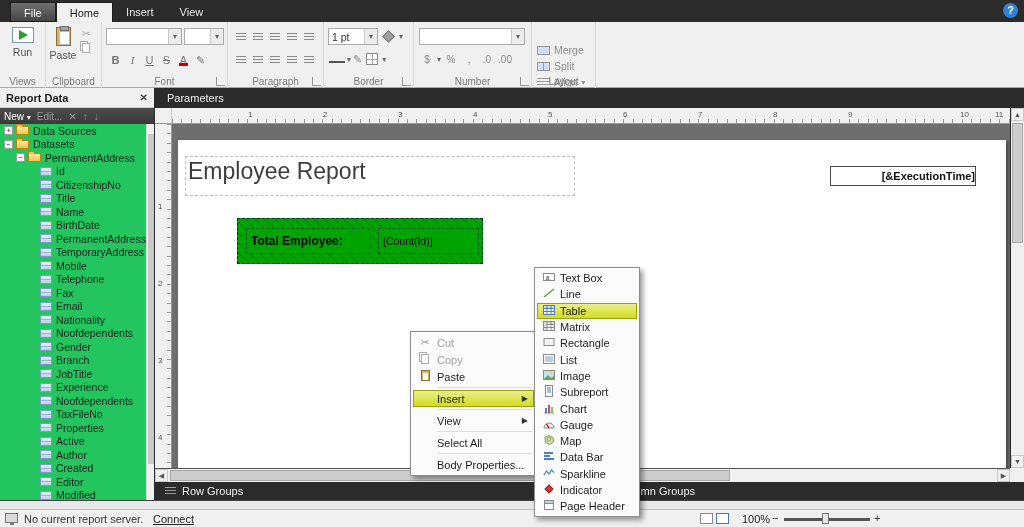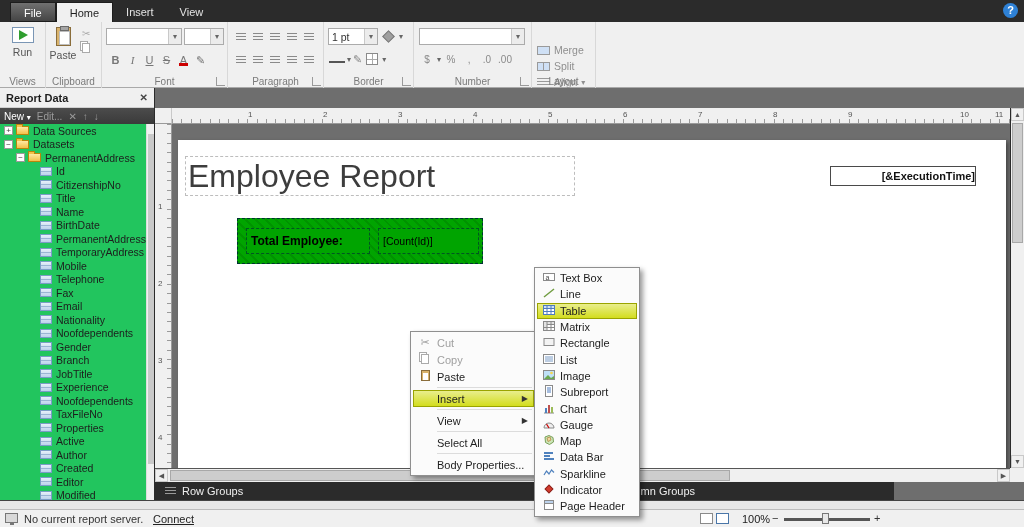--- a/index.html
+++ b/index.html
@@ -56,35 +56,35 @@
 #lp-thumb{position:absolute;left:1px;top:10px;width:6px;height:330px;background:#c9c9c9}
 #lp-sdown{position:absolute;left:0;bottom:0;width:8px;height:9px;color:#777;font-size:6px;text-align:center;line-height:9px}
 
 #params-bar{position:absolute;left:155px;top:88px;width:869px;height:20px;background:#2b2b2b;color:#f0f0f0;display:flex;align-items:center;padding-left:12px}
 #hruler{position:absolute;left:172px;top:108px;width:838px;height:16px;background:#f0f0f0;border-bottom:1px solid #9a9a9a;background-image:repeating-linear-gradient(90deg,#9a9a9a 0 1px,transparent 1px 9.4px);background-size:100% 4px;background-position:0 bottom;background-repeat:no-repeat}
 #rcorner{position:absolute;left:155px;top:108px;width:17px;height:16px;background:#f0f0f0;border-right:1px solid #c9c9c9;border-bottom:1px solid #9a9a9a}
 #vruler{position:absolute;left:155px;top:124px;width:17px;height:344px;background:#f0f0f0;border-right:1px solid #9a9a9a;background-image:repeating-linear-gradient(#9a9a9a 0 1px,transparent 1px 9.4px);background-size:4px 100%;background-position:right 0;background-repeat:no-repeat}
 .rnum{position:absolute;font-size:8px;color:#555}
 #canvas{position:absolute;left:172px;top:124px;width:838px;height:344px;background:#6e6e6e;overflow:hidden}
 #page{position:absolute;left:6px;top:16px;width:828px;height:400px;background:#fff;box-shadow:2px 2px 4px rgba(0,0,0,.4)}
-#title-box{position:absolute;left:7px;top:16px;width:390px;height:40px;border:1px dashed #bdbdbd;color:#3d3d3d;font-size:32px;padding:1px 2px}
+#title-box{position:absolute;left:7px;top:16px;width:390px;height:40px;border:1px dashed #bdbdbd;color:#3d3d3d;font-size:23px;padding:1px 2px}
 #exec-box{position:absolute;left:652px;top:26px;width:146px;height:20px;border:1px solid #4a4a4a;font-weight:bold;font-size:11px;display:flex;align-items:center;justify-content:flex-end;color:#111}
 #green-region{position:absolute;left:59px;top:78px;width:246px;height:46px;background:#00a400 repeating-linear-gradient(45deg,rgba(0,0,0,.10) 0 2px,transparent 2px 7px);border:1px dashed #033}
 .greenbox{position:absolute;top:9px;height:26px;background:#00a400;border:1px dashed #052;color:#000;display:flex;align-items:center;padding-left:4px}
 #gb1{left:8px;width:124px;font-weight:bold;font-size:12px}
 #gb2{left:140px;width:101px;font-size:10.5px}
 
 .sb{background:#f0f0f0}
 #vscroll{position:absolute;left:1010px;top:108px;width:14px;height:360px;border-left:1px solid #2b2b2b}
 #hscroll{position:absolute;left:155px;top:468px;width:855px;height:14px;border-top:1px solid #555}
 .sarrow{position:absolute;background:#f0f0f0;border:1px solid #c9c9c9;color:#555;font-size:7px;text-align:center}
 .sthumb{position:absolute;background:#cdcdcd;border:1px solid #a8a8a8}
 #scorner{position:absolute;left:1010px;top:468px;width:14px;height:14px;background:#f0f0f0}
 
-#groupband{position:absolute;left:155px;top:482px;width:739px;height:18px;background:#4d7c0f}
+#groupband{position:absolute;left:155px;top:482px;width:869px;height:18px;background:#4d7c0f}
 .gbar{position:absolute;top:0;height:18px;background:#2b2b2b;color:#f0f0f0;display:flex;align-items:center;gap:6px;padding-left:10px;font-size:11px}
 .gicon{width:11px;height:9px;background-image:repeating-linear-gradient(#9a9a9a 0 1px,transparent 1px 3px)}
 #strip{position:absolute;left:0;top:500px;width:1024px;height:9px;background:#e8e8e8;border-top:1px solid #444}
 
 #statusbar{position:absolute;left:0;top:509px;width:1024px;height:18px;background:#f0f0f0;border-top:1px solid #bdbdbd;color:#333}
 #sb-icon{position:absolute;left:5px;top:3px;width:13px;height:10px;border:1px solid #777;background:#d9d9d9}
 #sb-icon:after{content:"";position:absolute;left:4px;bottom:-3px;width:4px;height:2px;background:#777}
 #sb-msg{position:absolute;left:24px;top:3px}
 #sb-connect{position:absolute;left:153px;top:3px;text-decoration:underline;color:#222}
 .viewico{position:absolute;top:3px;width:13px;height:11px;background:#fff;border:1px solid #8a8a8a}
@@ -365,20 +365,23 @@
           <span class="ficon"></span>
           <span>Modified</span>
         </div>
     </div>
     <div id="lp-scroll">
       <div id="lp-thumb"></div>
       <div id="lp-sdown">▼</div>
     </div>
   </div>
 
+  <div id="params-bar">
+    <span>Parameters</span>
+  </div>
 
   <div id="rcorner"></div>
   <div id="hruler">
     <span class="rnum" style="left:76px;top:2px">1</span>
     <span class="rnum" style="left:151px;top:2px">2</span>
     <span class="rnum" style="left:226px;top:2px">3</span>
     <span class="rnum" style="left:301px;top:2px">4</span>
     <span class="rnum" style="left:376px;top:2px">5</span>
     <span class="rnum" style="left:451px;top:2px">6</span>
     <span class="rnum" style="left:526px;top:2px">7</span>

